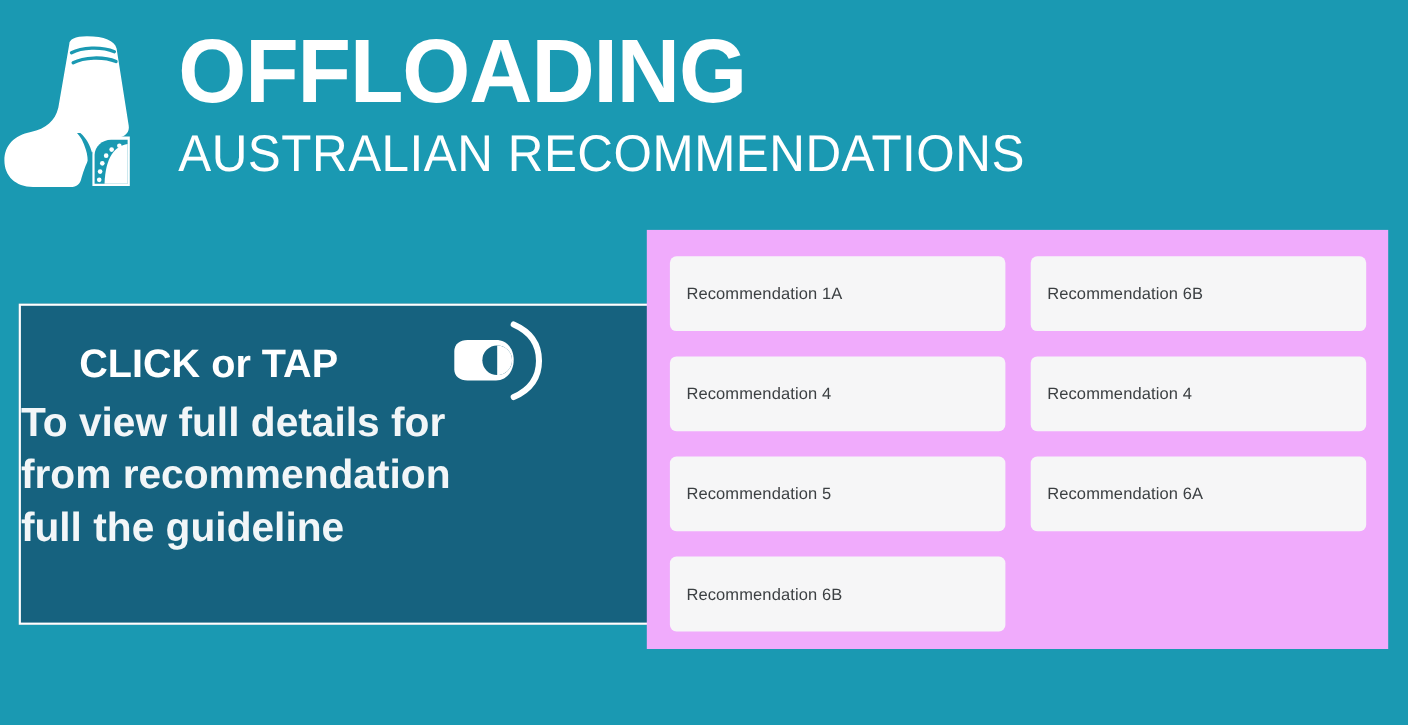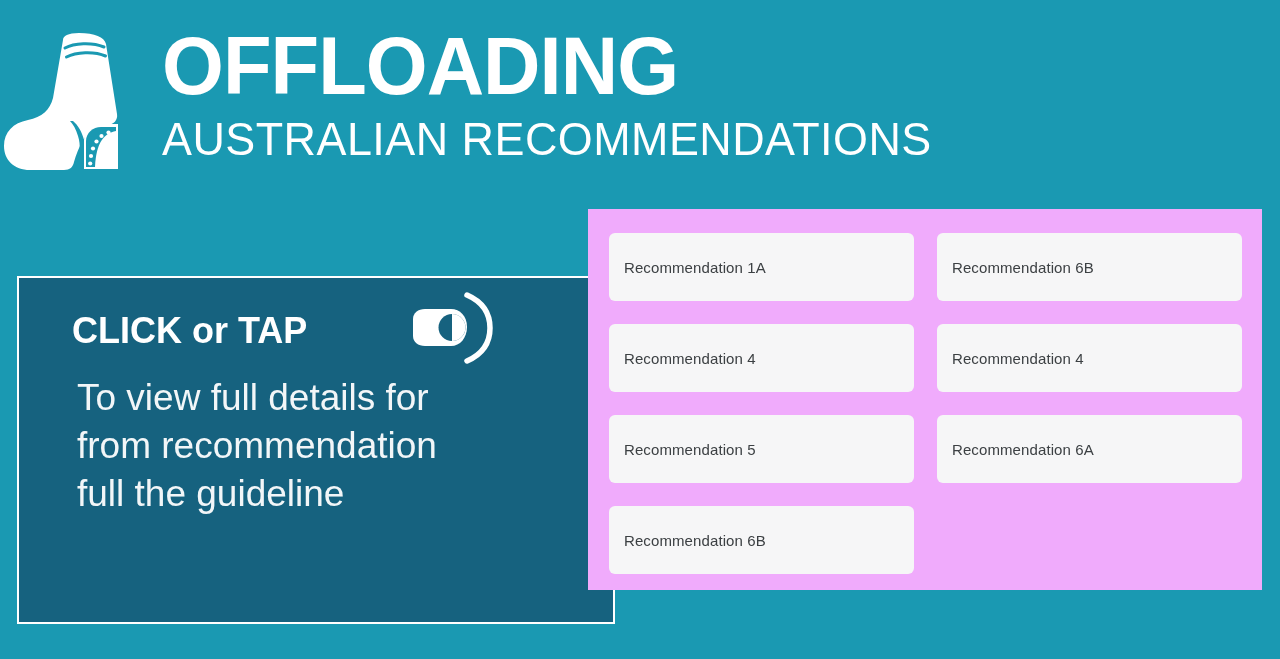--- a/index.html
+++ b/index.html
@@ -76,21 +76,21 @@
     transform-origin: left center;
     white-space: nowrap;
   }
 
   
   #cta-panel {
     position: absolute;
     left: 17px;
     top: 276px;
     width: 598px;
-    height: 348px;
+    height: 292px;
     background: #16627f;
     border: 2px solid #ffffff;
     z-index: 1;
   }
 
   #cta-head-row {
     display: flex;
     align-items: center;
     padding-left: 53px;
     padding-top: 27px;
@@ -109,25 +109,24 @@
     margin-left: 100px;
     width: 86px;
     height: 80px;
     flex: 0 0 auto;
     position: relative;
     top: -2px;
   }
   #tap-icon svg { display: block; }
 
   #cta-body {
-    padding-left: 58px;
     padding-right: 20px;
-    margin-top: 18px;
+    margin-top: 4px;
     font-size: 37px;
-    font-weight: 400;
+    font-weight: 700;
     line-height: 1.3;
     color: #f2f6f8;
   }
   #cta-body .line { white-space: nowrap; display: block; }
 
   
   #rec-panel {
     position: absolute;
     left: 588px;
     top: 209px;

